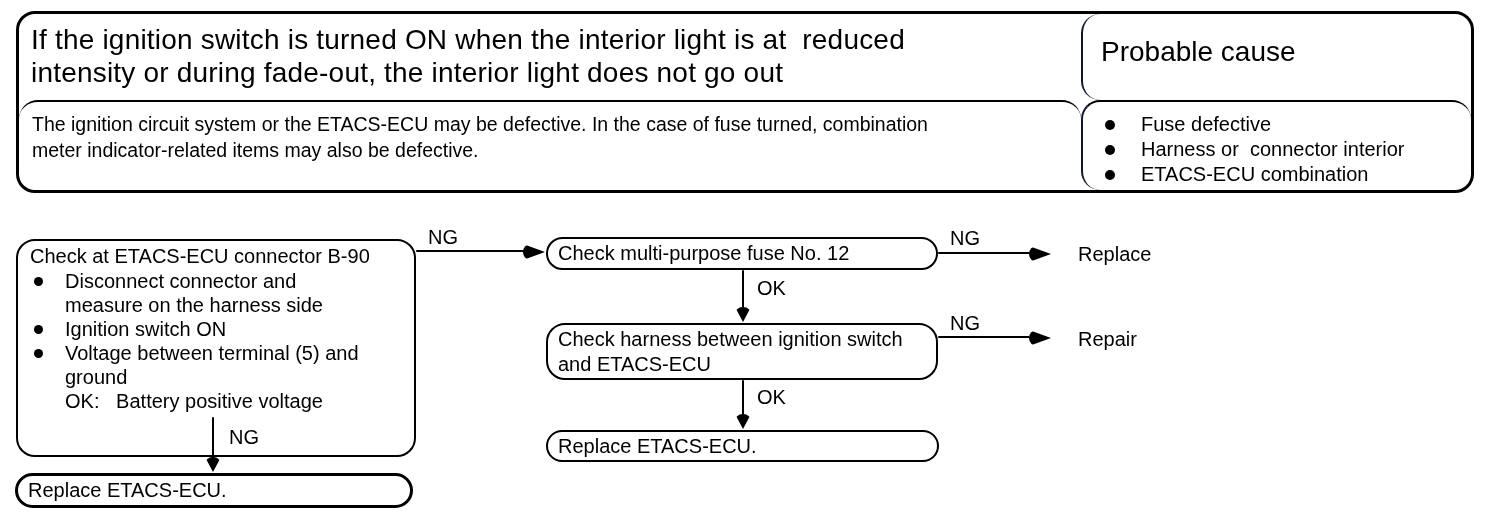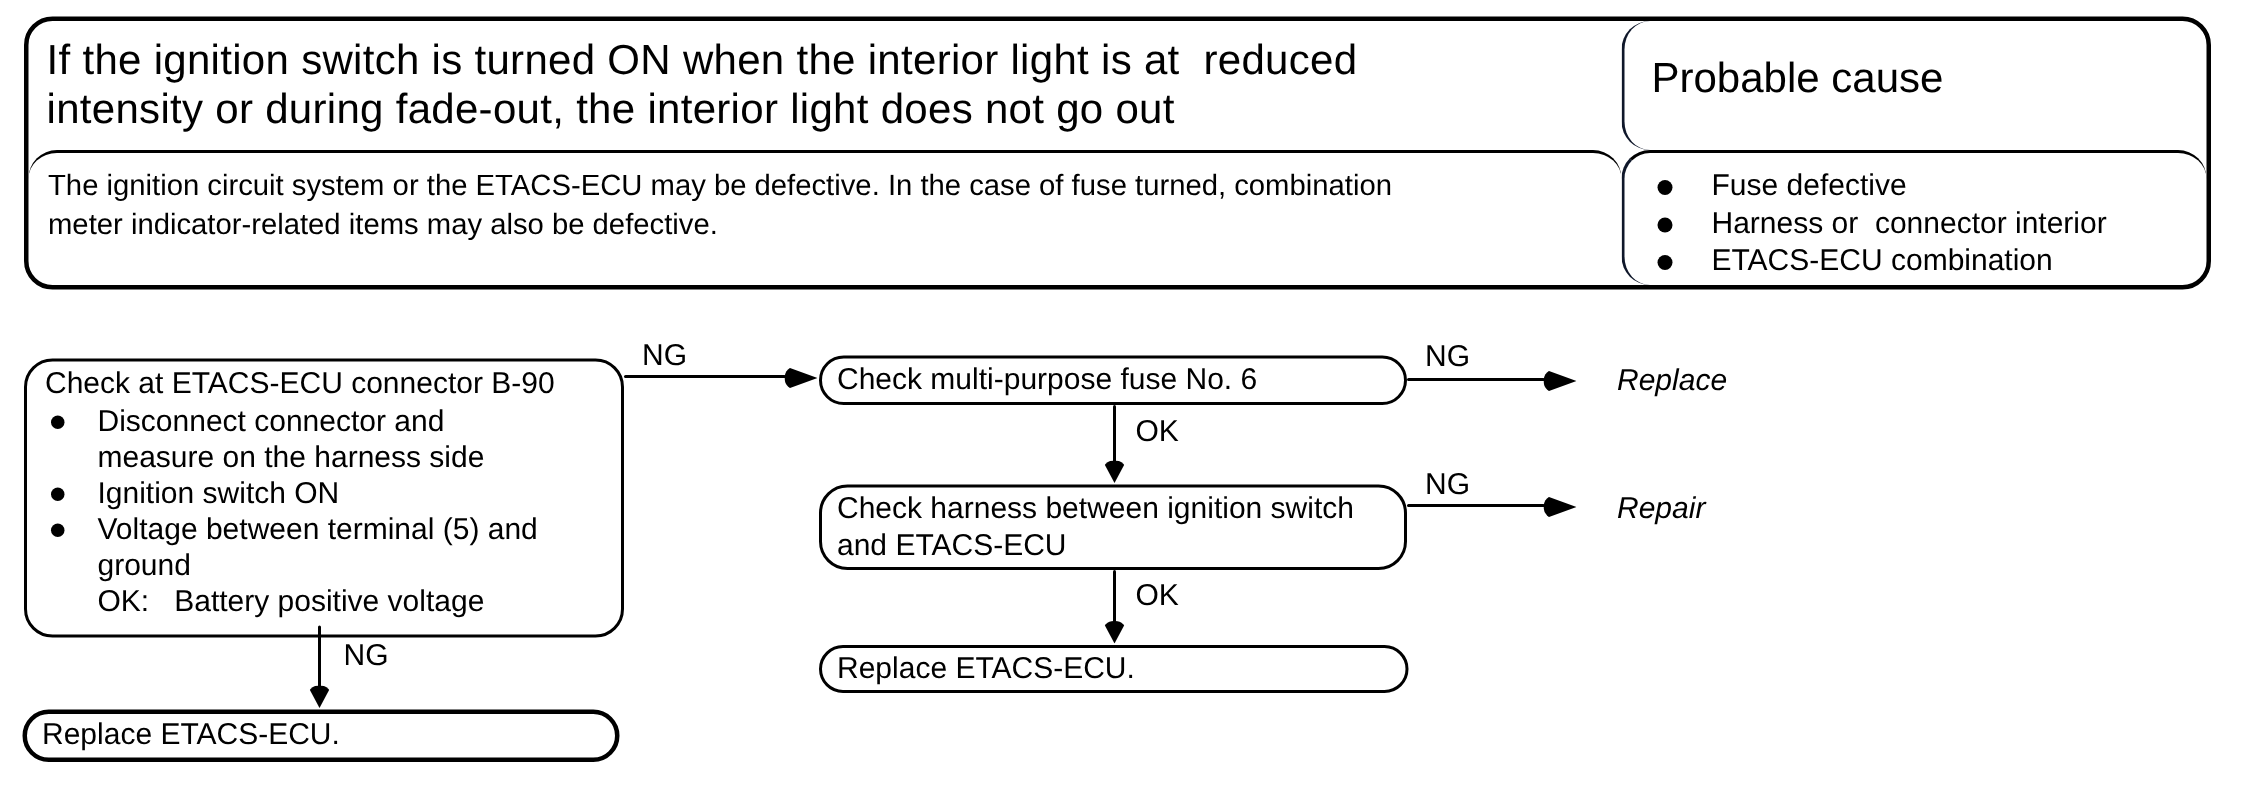--- a/index.html
+++ b/index.html
@@ -39,39 +39,39 @@
   .pc-item { display:flex; font-size:20px; line-height:25px; white-space:pre-wrap; }
   .dot {
     flex:0 0 auto; width:10px; height:10px; border-radius:50%;
     background:#000; margin-top:8px;
   }
   .pc-item .dot { margin-left:2px; }
   .pc-item .pc-text { margin-left:26px; }
 
   
   .fbox { position:absolute; border:2px solid #000; background:#fff; font-size:20px; }
-  .box-start { left:16px; top:239px; width:400px; height:186px; padding:3px 4px 0 0; }
+  .box-start { left:16px; top:239px; width:400px; height:218px; padding:3px 4px 0 0; }
   .box-start .fbox-title { font-size:20px; line-height:25px; padding-left:12px; }
   .fb-item { display:flex; font-size:20px; line-height:24px; }
   .fb-item .dot { margin-left:16px; margin-top:8px; width:9px; height:9px; }
   .fb-item .fb-text { margin-left:22px; white-space:pre-wrap; }
   .box-fuse { left:546px; top:237px; width:392px; height:33px; display:flex; align-items:center; padding-left:10px; }
   .box-harness { left:546px; top:323px; width:392px; height:57px; padding:2px 0 0 10px; line-height:25px; white-space:pre-wrap; }
   .box-replace-mid { left:546px; top:430px; width:393px; height:32px; display:flex; align-items:center; padding-left:10px; }
   .box-replace-left { left:15px; top:473px; width:398px; height:35px; border-width:3px; display:flex; align-items:center; padding-left:10px; }
 
   
   .hline { position:absolute; height:2px; background:#000; }
   .vline { position:absolute; width:2px; background:#000; }
   .head-right { position:absolute; width:0; height:0;
     border-left:22px solid #000; border-top:8px solid transparent; border-bottom:8px solid transparent; }
   .head-down { position:absolute; width:0; height:0;
     border-top:15px solid #000; border-left:8px solid transparent; border-right:8px solid transparent; }
   .flabel { position:absolute; font-size:20px; line-height:22px; }
-  .terminal { position:absolute; font-size:20px; line-height:24px;font-style:italic; }
+  .terminal { position:absolute; font-size:20px; line-height:24px; }
 </style>
 </head>
 <body>
 
 <div class="stage">
 
   <div class="sym-table">
     <div class="cell sym-title">If the ignition switch is turned ON when the interior light is at  reduced
 intensity or during fade-out, the interior light does not go out</div>
     <div class="cell right pc-header">Probable cause</div>
@@ -108,21 +108,21 @@
     </div>
     <div class="fb-item">
       <span class="dot"></span>
       <span class="fb-text">Voltage between terminal (5) and
 ground
 OK:   Battery positive voltage</span>
     </div>
   </div>
 
   <div class="fbox box-fuse">
-    <span>Check multi-purpose fuse No. 6</span>
+    <span>Check multi-purpose fuse No. 12</span>
   </div>
 
   <div class="fbox box-harness">Check harness between ignition switch
 and ETACS-ECU</div>
 
   <div class="fbox box-replace-mid">
     <span>Replace ETACS-ECU.</span>
   </div>
   <div class="fbox box-replace-left">
     <span>Replace ETACS-ECU.</span>

